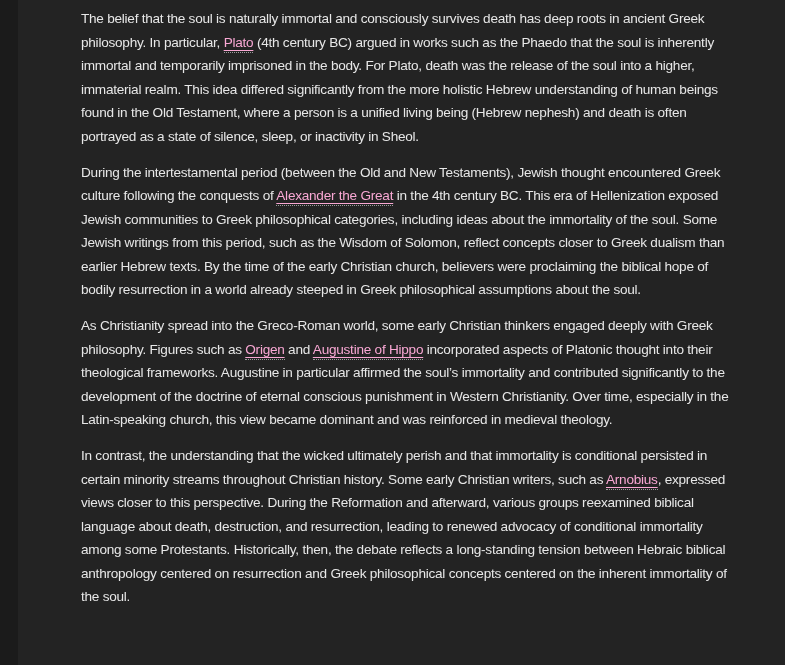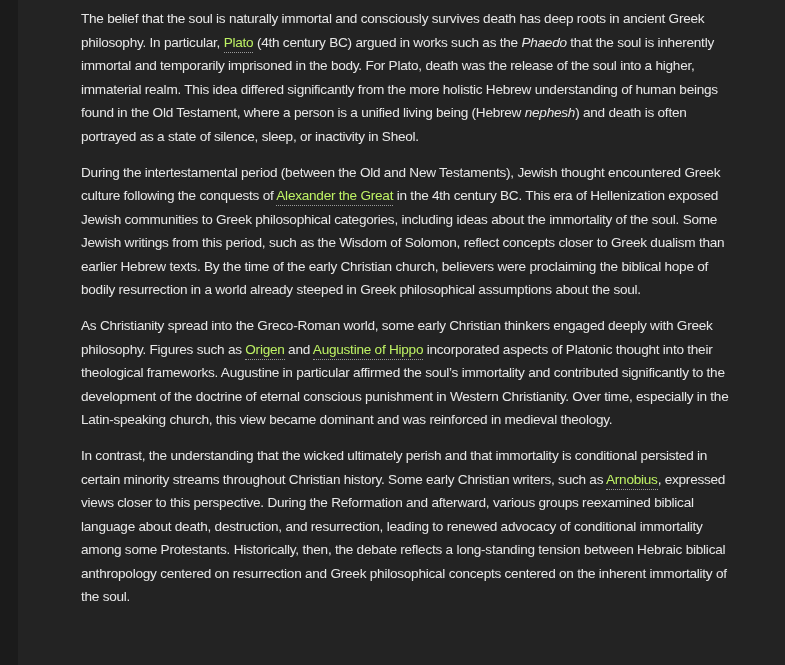--- a/index.html
+++ b/index.html
@@ -32,23 +32,24 @@
   .content p {
     margin: 0 0 12.5px 0;
     font-size: 13.6px;
     letter-spacing: -0.25px;
     line-height: 23.5px;
     font-weight: 400;
     text-align: left;
   }
   .content p:last-child { margin-bottom: 4px; }
   .seg-plain { }
-  .seg-italic { font-style: italic; }
+  .seg-italic { }
   .seg-link {
-    color: #bef264;
+    color: #f9a8d4;
+    text-decoration: underline;
     text-decoration-thickness: 1px;
     text-underline-offset: 2.5px;
     border-bottom: 1px dotted #9b9b9b;
     padding-bottom: 2px;
     cursor: pointer;
   }
 </style>
 </head>
 <body>
 

